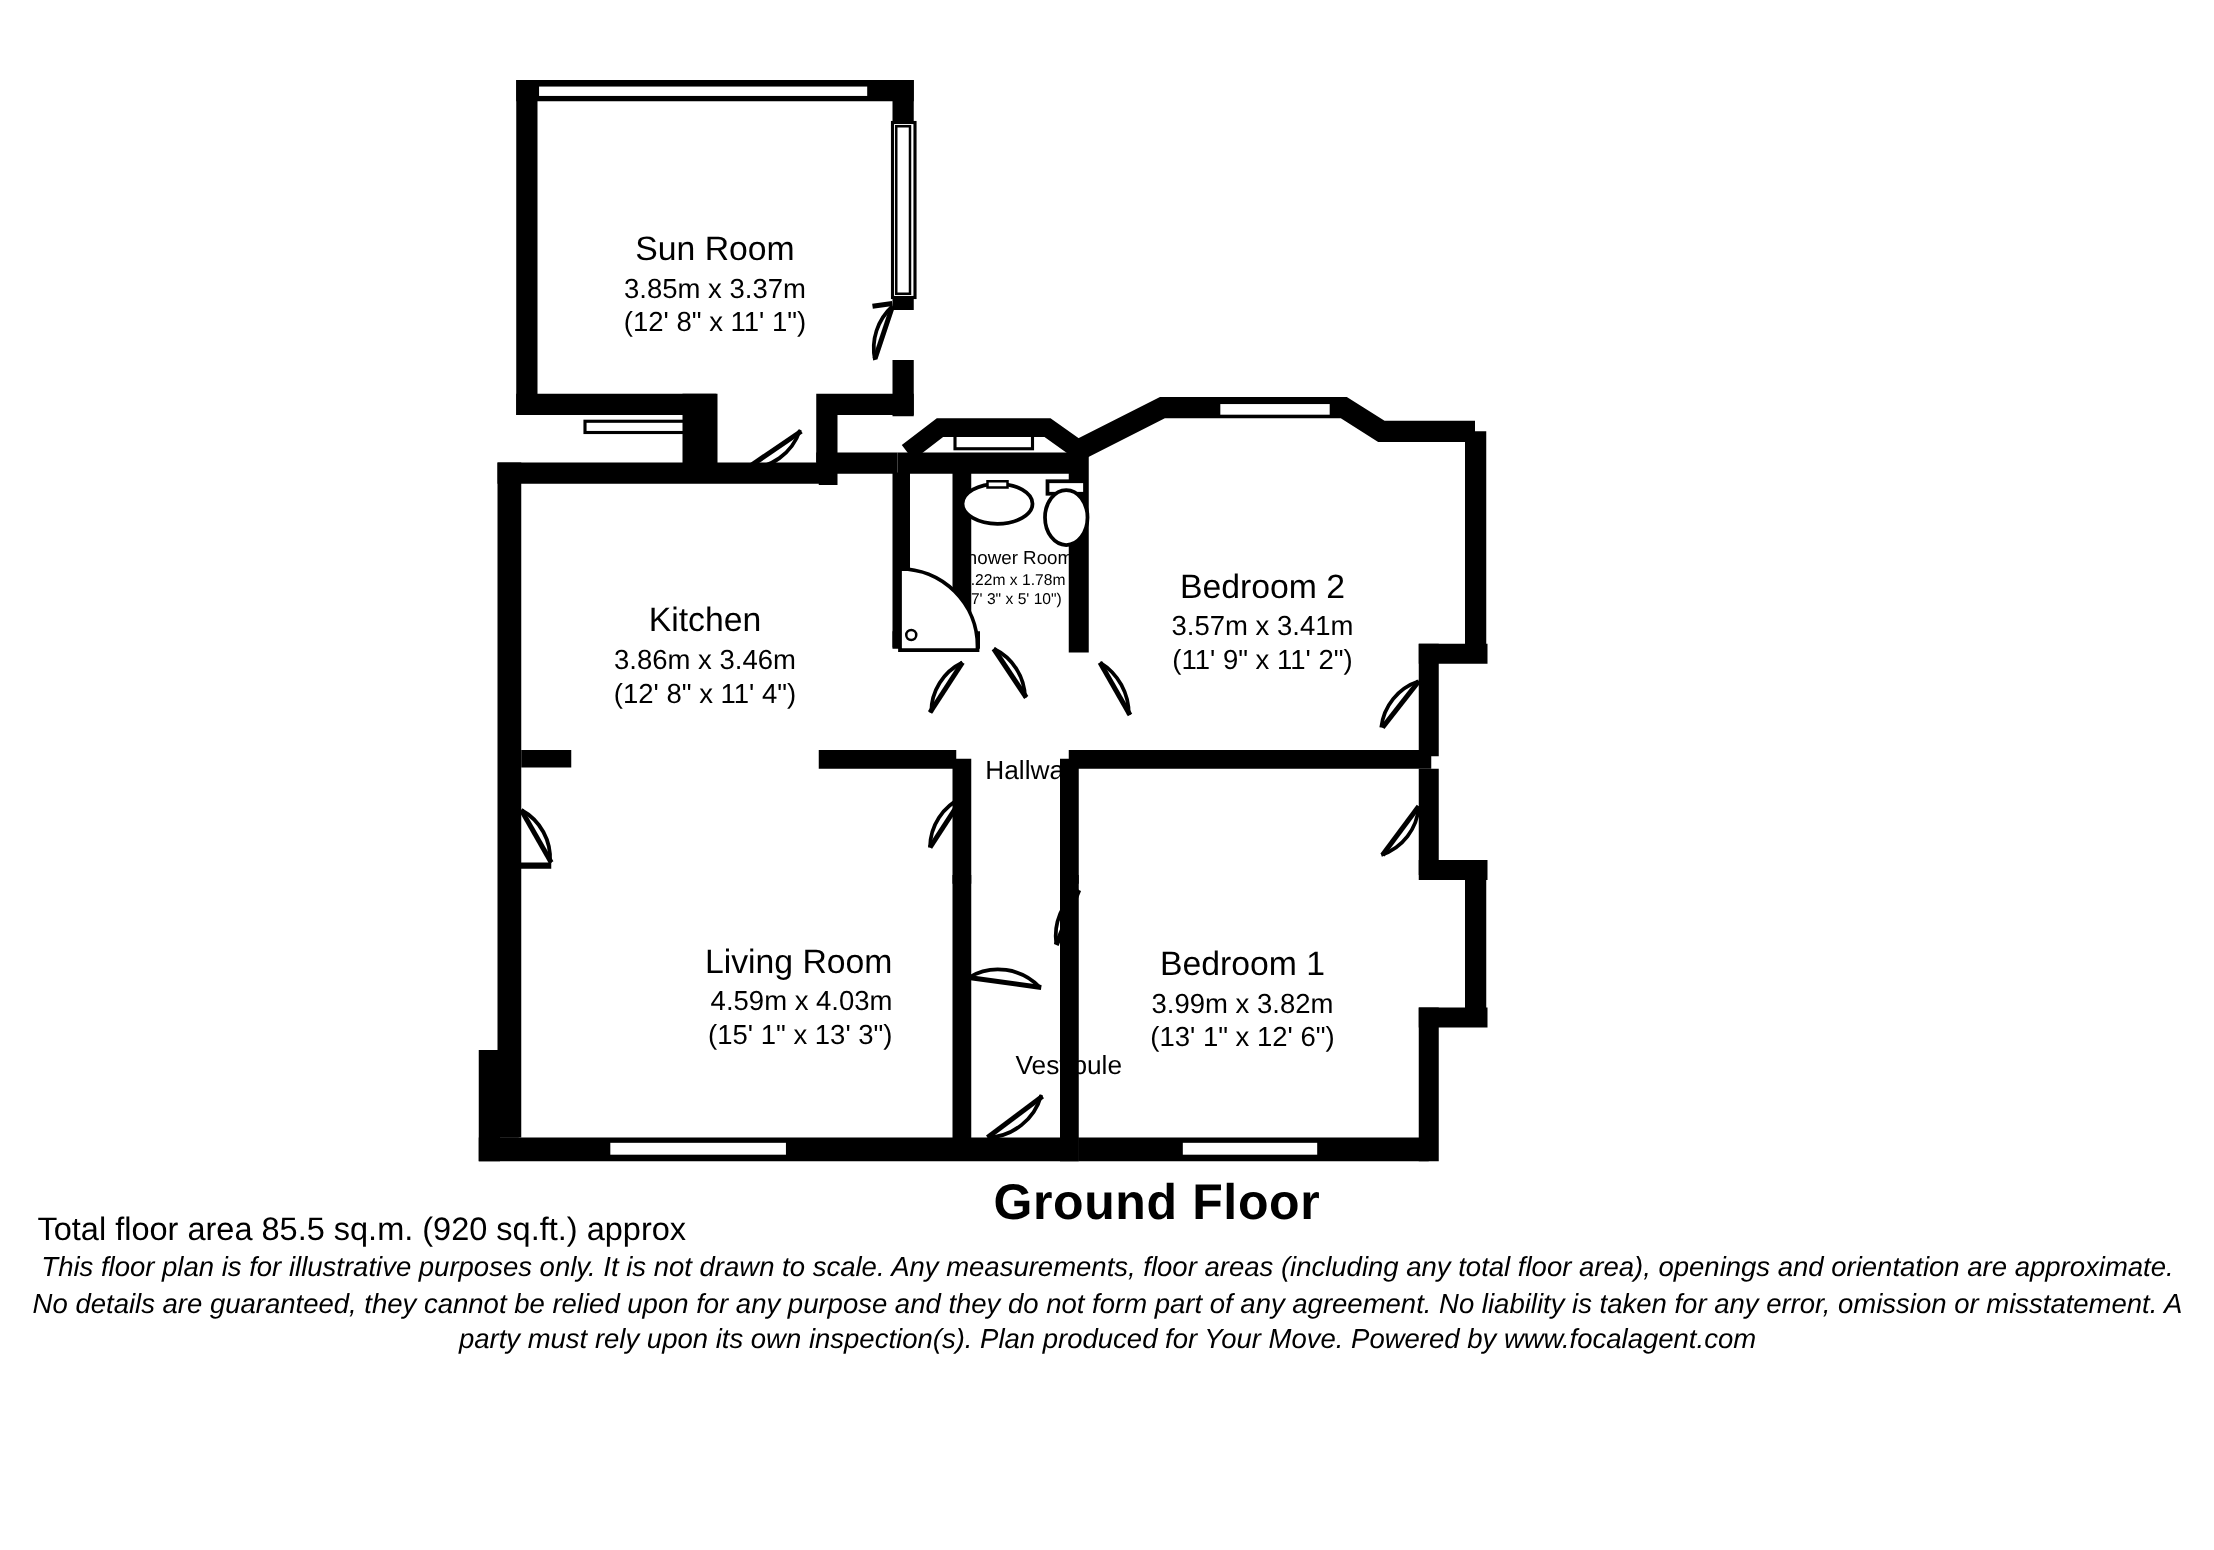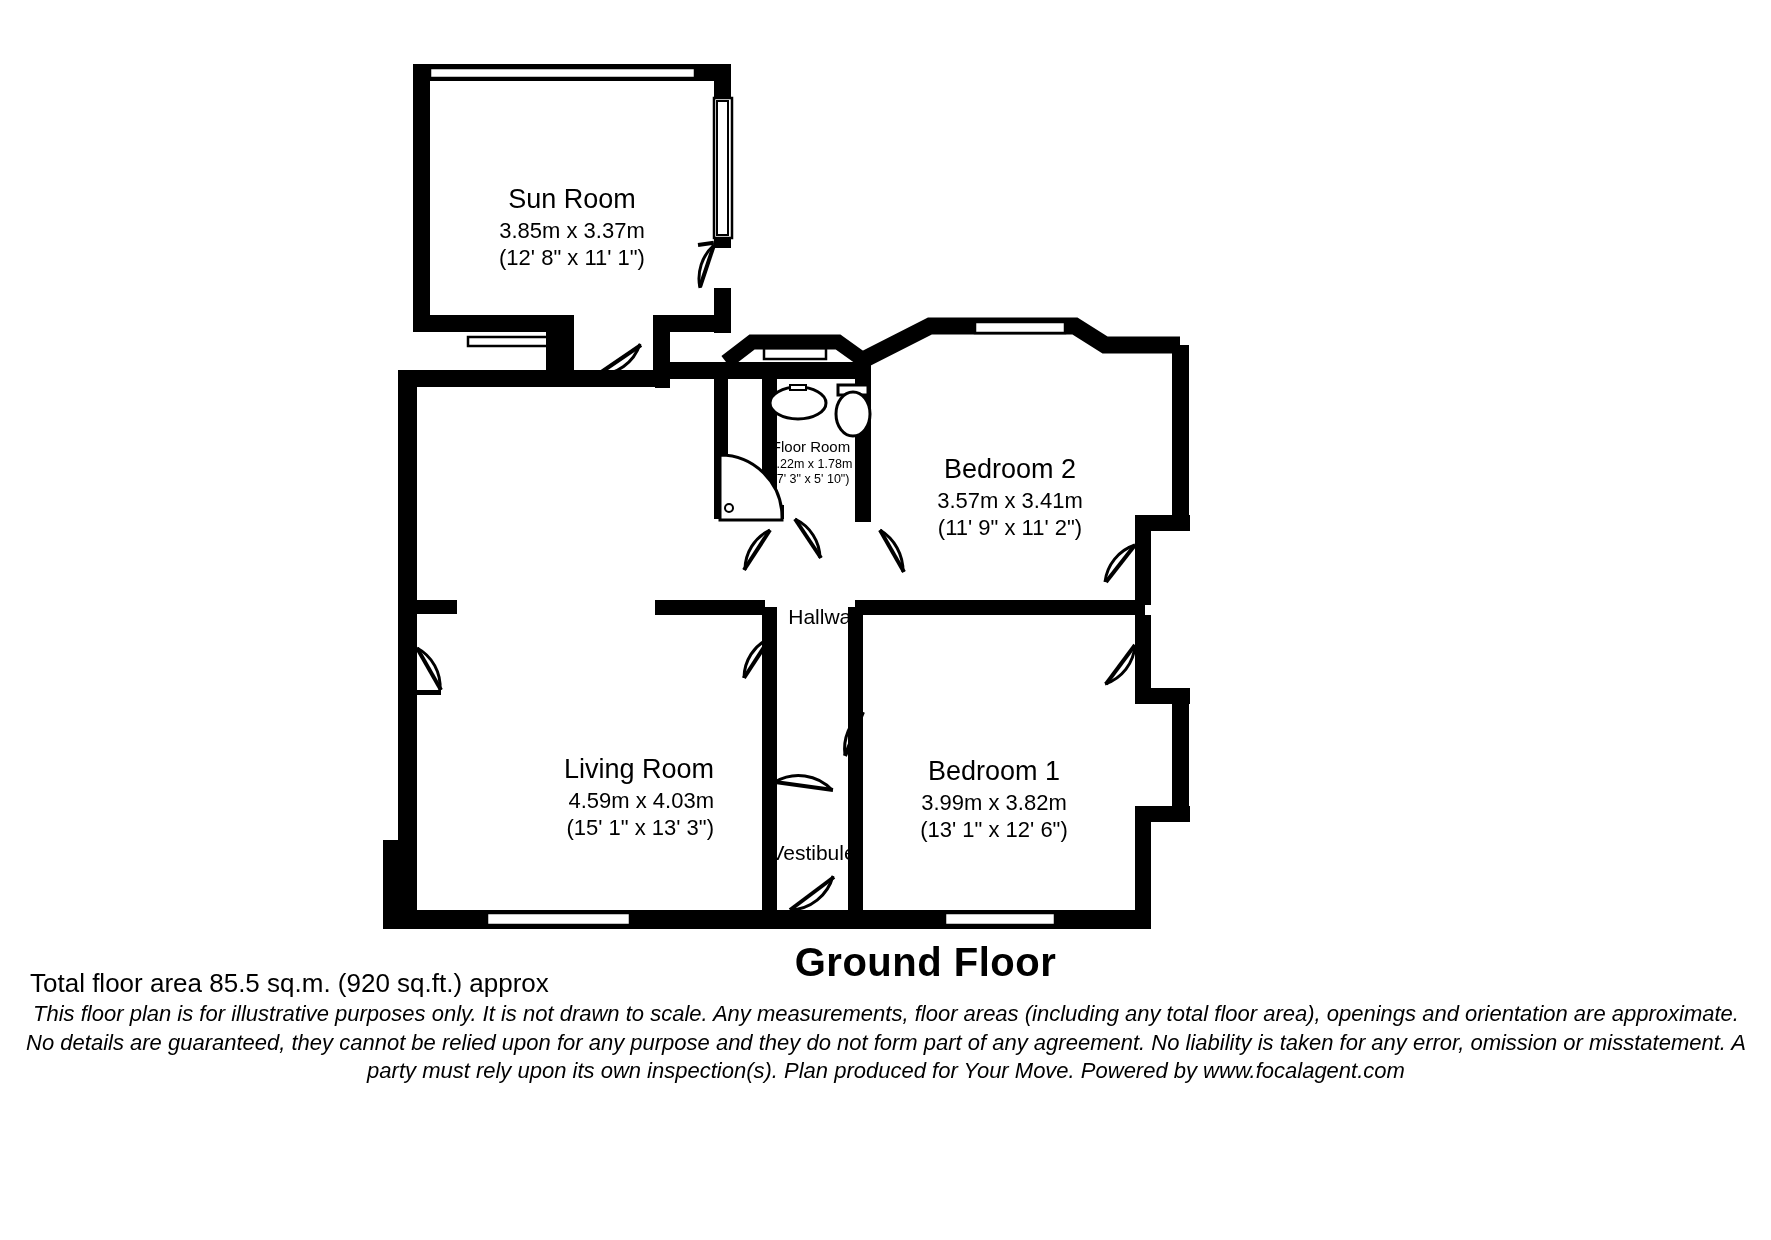--- a/index.html
+++ b/index.html
@@ -205,46 +205,51 @@
 
     </g>
   </svg>
 
   <div class="room-label" style="left:448px; top:183px; width:248px;">
     <div class="room-name">Sun Room</div>
     <div class="room-dim">3.85m x 3.37m</div>
     <div class="room-dim">(12' 8" x 11' 1")</div>
   </div>
 
+  <div class="room-label" style="left:440px; top:480px; width:248px;">
+    <div class="room-name">Kitchen</div>
+    <div class="room-dim">3.86m x 3.46m</div>
+    <div class="room-dim">(12' 8" x 11' 4")</div>
+  </div>
 
   <div class="room-label" style="left:466px; top:753px; width:248px;text-align:right;">
     <div class="room-name">Living Room</div>
     <div class="room-dim">4.59m x 4.03m</div>
     <div class="room-dim">(15' 1" x 13' 3")</div>
   </div>
 
   <div class="room-label" style="left:721px; top:438px; width:180px;">
-    <div class="small-room-name">Floor Room</div>
+    <div class="small-room-name">Shower Room</div>
     <div class="small-room-dim">2.22m x 1.78m</div>
     <div class="small-room-dim">(7' 3" x 5' 10")</div>
   </div>
 
   <div class="room-label" style="left:886px; top:453px; width:248px;">
     <div class="room-name">Bedroom 2</div>
     <div class="room-dim">3.57m x 3.41m</div>
     <div class="room-dim">(11' 9" x 11' 2")</div>
   </div>
 
   <div class="room-label" style="left:870px; top:755px; width:248px;">
     <div class="room-name">Bedroom 1</div>
     <div class="room-dim">3.99m x 3.82m</div>
     <div class="room-dim">(13' 1" x 12' 6")</div>
   </div>
 
   <div class="room-label plain-label" style="left:730px; top:604px; width:190px;">Hallway</div>
 
-  <div class="room-label plain-label" style="left:718px; top:840px; width:190px;">Vestibule</div>
+  <div class="room-label plain-label" style="left:760px; top:840px; width:190px;">Vestibule</div>
 
   <div class="floor-title">Ground Floor</div>
   <div class="total-area">Total floor area 85.5 sq.m. (920 sq.ft.) approx</div>
   <div class="disclaimer">This floor plan is for illustrative purposes only. It is not drawn to scale. Any measurements, floor areas (including any total floor area), openings and orientation are approximate. No details are guaranteed, they cannot be relied upon for any purpose and they do not form part of any agreement. No liability is taken for any error, omission or misstatement. A party must rely upon its own inspection(s). Plan produced for Your Move. Powered by www.focalagent.com</div>
 
 </div>
 
 </body></html>

